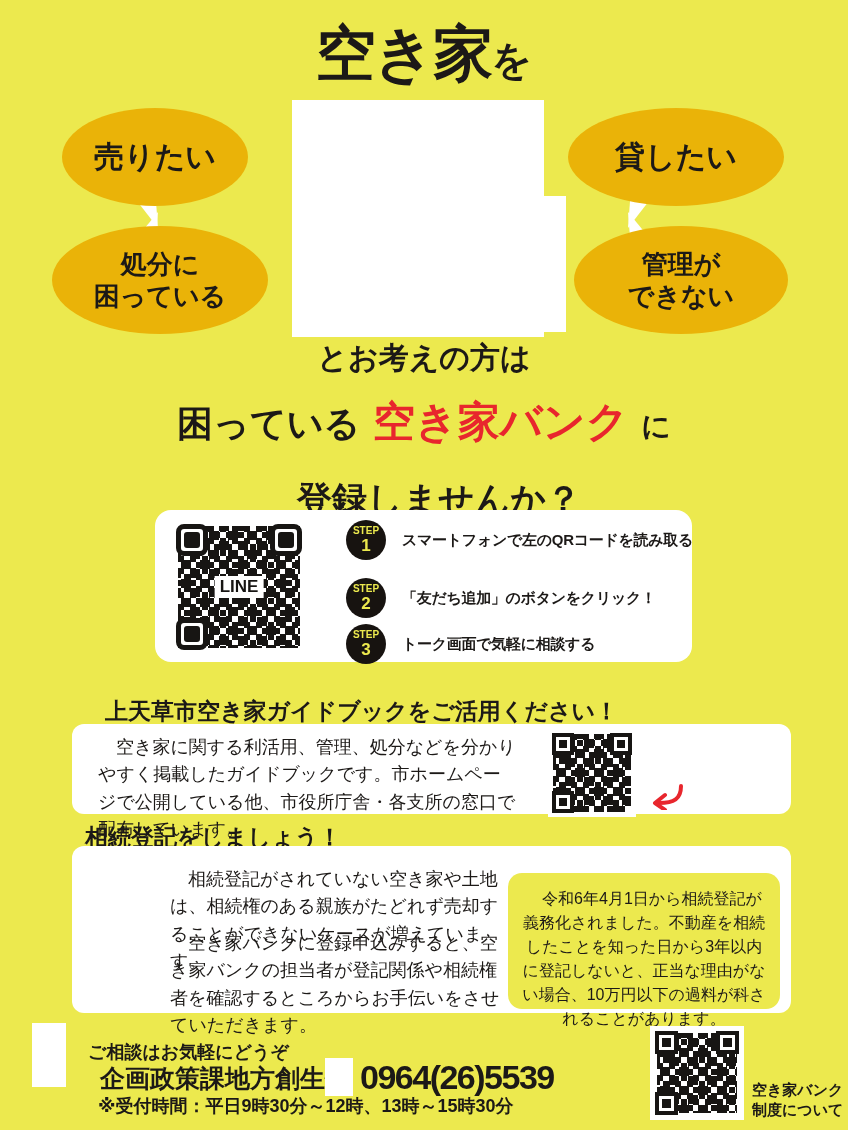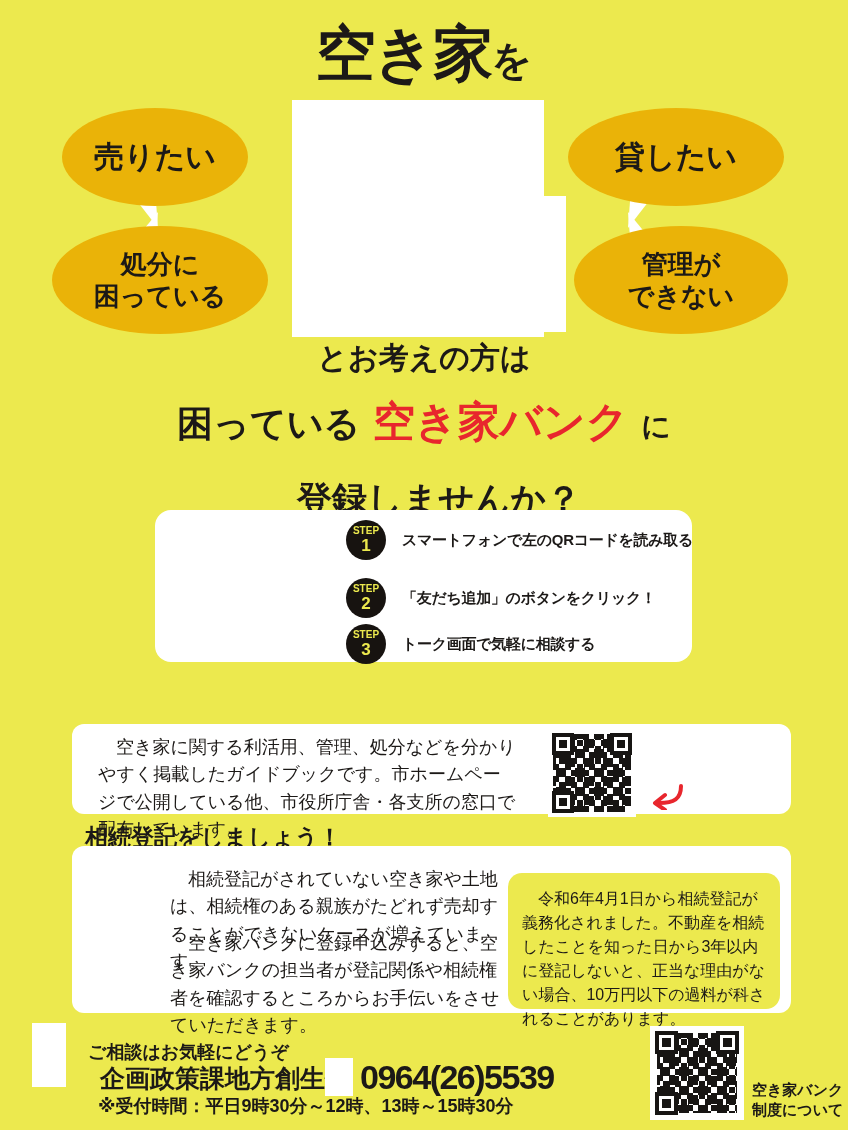--- a/index.html
+++ b/index.html
@@ -71,21 +71,21 @@
   .sec-head { font-size:23px; font-weight:bold; }
 
   
   .panel { background:#fff; border-radius:12px; }
   .body-text { font-size:18px; line-height:1.52; font-weight:500; }
 
   .gb-caption { font-size:15px; font-weight:bold; line-height:1.4; }
 
   .notice {
     background:#ece94e; border-radius:14px;
-    font-size:16px; line-height:1.5; font-weight:500; padding:14px 14px;
+    font-size:16px; line-height:1.5; font-weight:500; padding:14px 14px;text-align:center;
   }
 
   
   .f-lead  { font-size:18px; font-weight:bold; }
   .f-dept  { font-size:25px; font-weight:bold; }
   .f-phone { font-size:34px; font-weight:bold; letter-spacing:-1.5px; }
   .f-hours { font-size:18px; font-weight:bold; }
   .f-qrcap { font-size:15px; font-weight:bold; line-height:1.35; }
   .ph-box { background:#fff; }
 </style>
@@ -125,20 +125,27 @@
 
   <div class="abs callout1">
     <span class="city">困っている</span>
     <span class="bank">空き家バンク</span>
     <span class="particle">に</span>
   </div>
   <div class="abs callout2">登録しませんか？</div>
 
   <div class="abs stepbox"></div>
 
+  <div class="abs qr" style="left:170px; top:518px; width:138px; height:138px;">
+    <div class="modules" style="inset:8px;"></div>
+    <div class="finder round" style="left:6px;  top:6px;  width:32px; height:32px;"></div>
+    <div class="finder round" style="right:6px; top:6px;  width:32px; height:32px;"></div>
+    <div class="finder round" style="left:6px;  bottom:6px; width:32px; height:32px;"></div>
+    <div class="line-label">LINE</div>
+  </div>
 
   <div class="step-row" style="top:520px;">
     <div class="step-badge">
       <span class="w">STEP</span>
       <span class="n">1</span>
     </div>
     <div class="step-text">スマートフォンで左のQRコードを読み取る</div>
   </div>
   <div class="step-row" style="top:578px;">
     <div class="step-badge">
@@ -148,20 +155,21 @@
     <div class="step-text">「友だち追加」のボタンをクリック！</div>
   </div>
   <div class="step-row" style="top:624px;">
     <div class="step-badge">
       <span class="w">STEP</span>
       <span class="n">3</span>
     </div>
     <div class="step-text">トーク画面で気軽に相談する</div>
   </div>
 
+  <div class="abs sec-head" style="left:105px; top:696px;">上天草市空き家ガイドブックをご活用ください！</div>
   <div class="abs panel" style="left:72px; top:724px; width:719px; height:90px;"></div>
   <div class="abs body-text" style="left:98px; top:734px; width:420px;">　空き家に関する利活用、管理、処分などを分かりやすく掲載したガイドブックです。市ホームページで公開している他、市役所庁舎・各支所の窓口で配布しています。</div>
 
   <div class="abs qr" style="left:548px; top:729px; width:88px; height:88px;">
     <div class="modules" style="inset:5px;"></div>
     <div class="finder" style="left:4px;  top:4px;  width:22px; height:22px; border-width:4px;"></div>
     <div class="finder" style="right:4px; top:4px;  width:22px; height:22px; border-width:4px;"></div>
     <div class="finder" style="left:4px;  bottom:4px; width:22px; height:22px; border-width:4px;"></div>
   </div>
   <svg class="abs" style="left:650px; top:784px;" width="34" height="26" viewBox="0 0 34 26">

